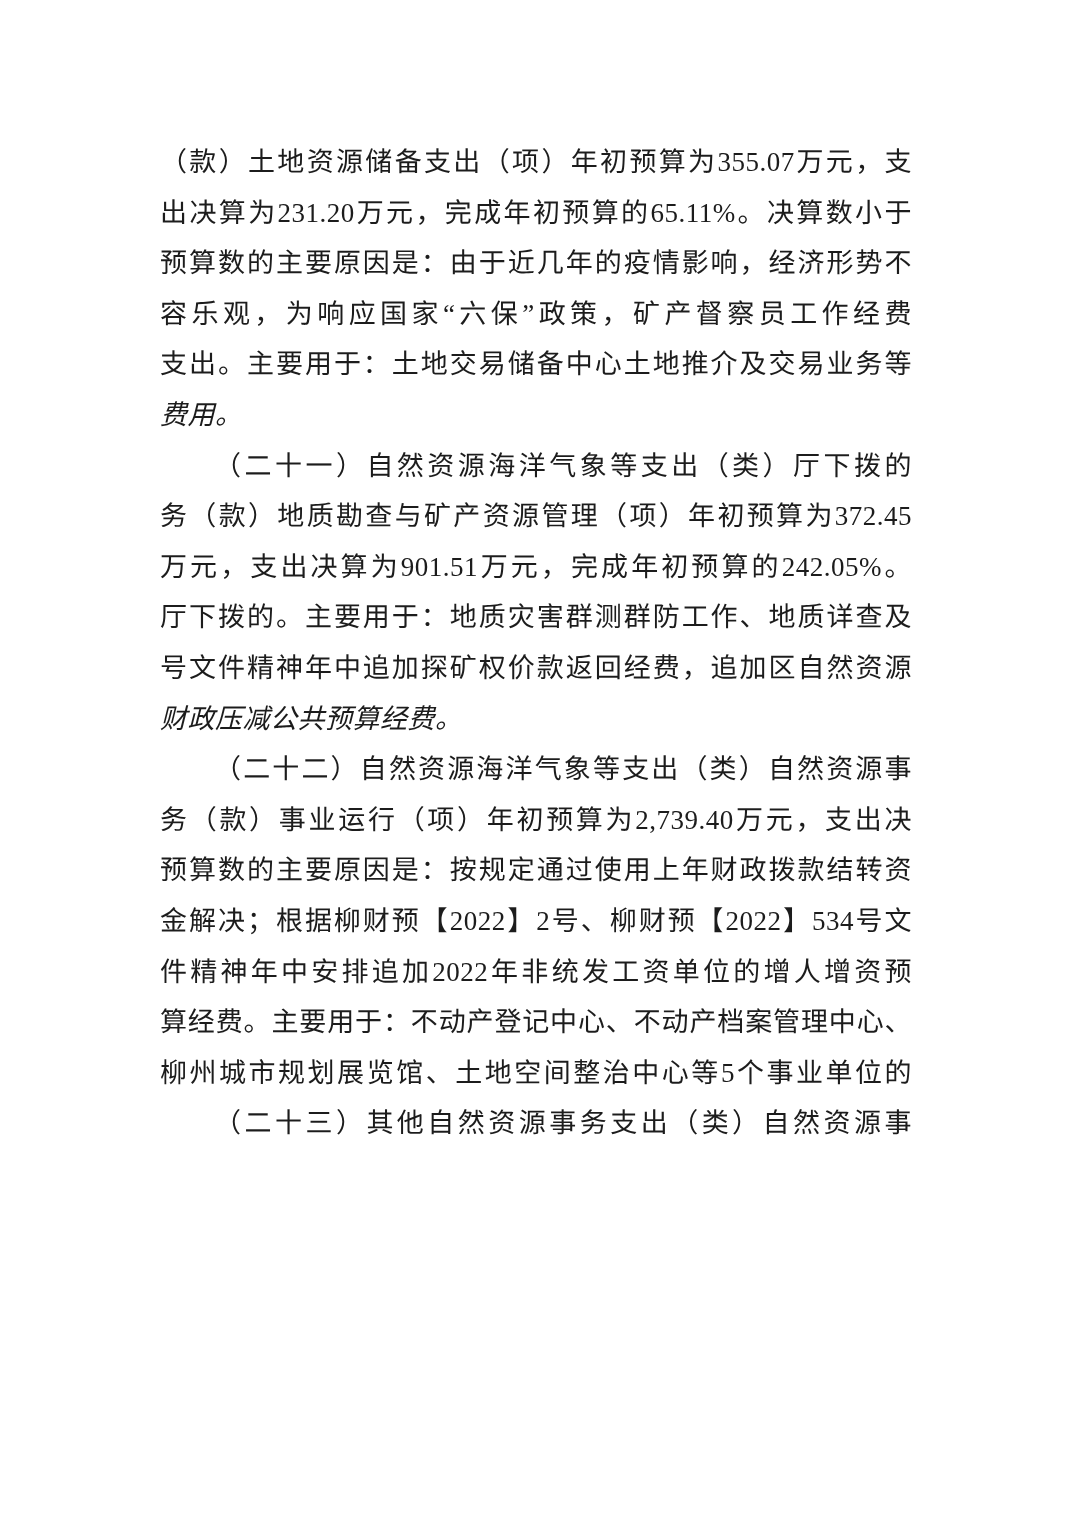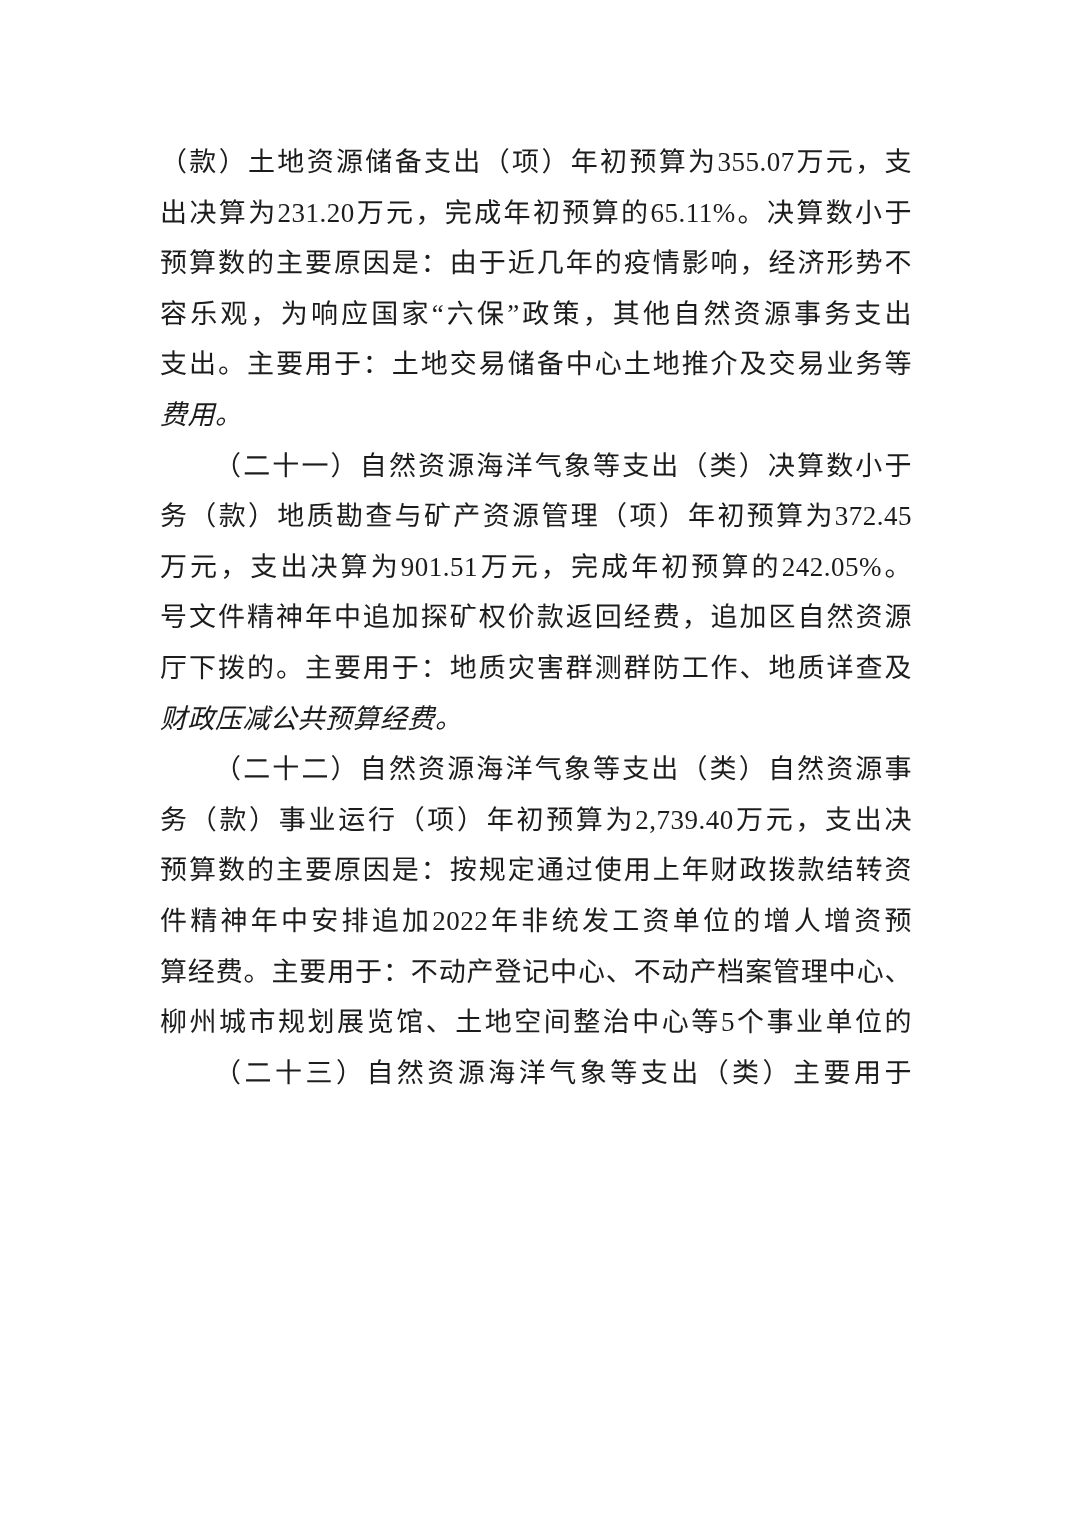--- a/index.html
+++ b/index.html
@@ -45,41 +45,42 @@
 </head>
 <body>
 
 <div class="page">
   <div class="text-column">
 
     <div class="paragraph">
       <div class="ln">（款）土地资源储备支出（项）年初预算为355.07万元，支</div>
       <div class="ln">出决算为231.20万元，完成年初预算的65.11%。决算数小于</div>
       <div class="ln">预算数的主要原因是：由于近几年的疫情影响，经济形势不</div>
-      <div class="ln">容乐观，为响应国家“六保”政策，其他自然资源事务支出</div>
+      <div class="ln">容乐观，为响应国家“六保”政策，矿产督察员工作经费</div>
       <div class="ln">支出。主要用于：土地交易储备中心土地推介及交易业务等</div>
       <div class="ln last">费用。</div>
     </div>
 
     <div class="paragraph">
-      <div class="ln indent">（二十一）自然资源海洋气象等支出（类）决算数小于</div>
+      <div class="ln indent">（二十一）自然资源海洋气象等支出（类）厅下拨的</div>
       <div class="ln">务（款）地质勘查与矿产资源管理（项）年初预算为372.45</div>
       <div class="ln">万元，支出决算为901.51万元，完成年初预算的242.05%。</div>
+      <div class="ln">厅下拨的。主要用于：地质灾害群测群防工作、地质详查及</div>
       <div class="ln">号文件精神年中追加探矿权价款返回经费，追加区自然资源</div>
-      <div class="ln">厅下拨的。主要用于：地质灾害群测群防工作、地质详查及</div>
       <div class="ln last">财政压减公共预算经费。</div>
     </div>
 
     <div class="paragraph">
       <div class="ln indent">（二十二）自然资源海洋气象等支出（类）自然资源事</div>
       <div class="ln">务（款）事业运行（项）年初预算为2,739.40万元，支出决</div>
       <div class="ln">预算数的主要原因是：按规定通过使用上年财政拨款结转资</div>
+      <div class="ln">金解决；根据柳财预【2022】2号、柳财预【2022】534号文</div>
       <div class="ln">件精神年中安排追加2022年非统发工资单位的增人增资预</div>
       <div class="ln">算经费。主要用于：不动产登记中心、不动产档案管理中心、</div>
       <div class="ln">柳州城市规划展览馆、土地空间整治中心等5个事业单位的</div>
     </div>
 
     <div class="paragraph">
-      <div class="ln indent">（二十三）自然资源海洋气象等支出（类）主要用于</div>
+      <div class="ln indent">（二十三）其他自然资源事务支出（类）自然资源事</div>
     </div>
 
   </div>
 </div>
 
 </body></html>

